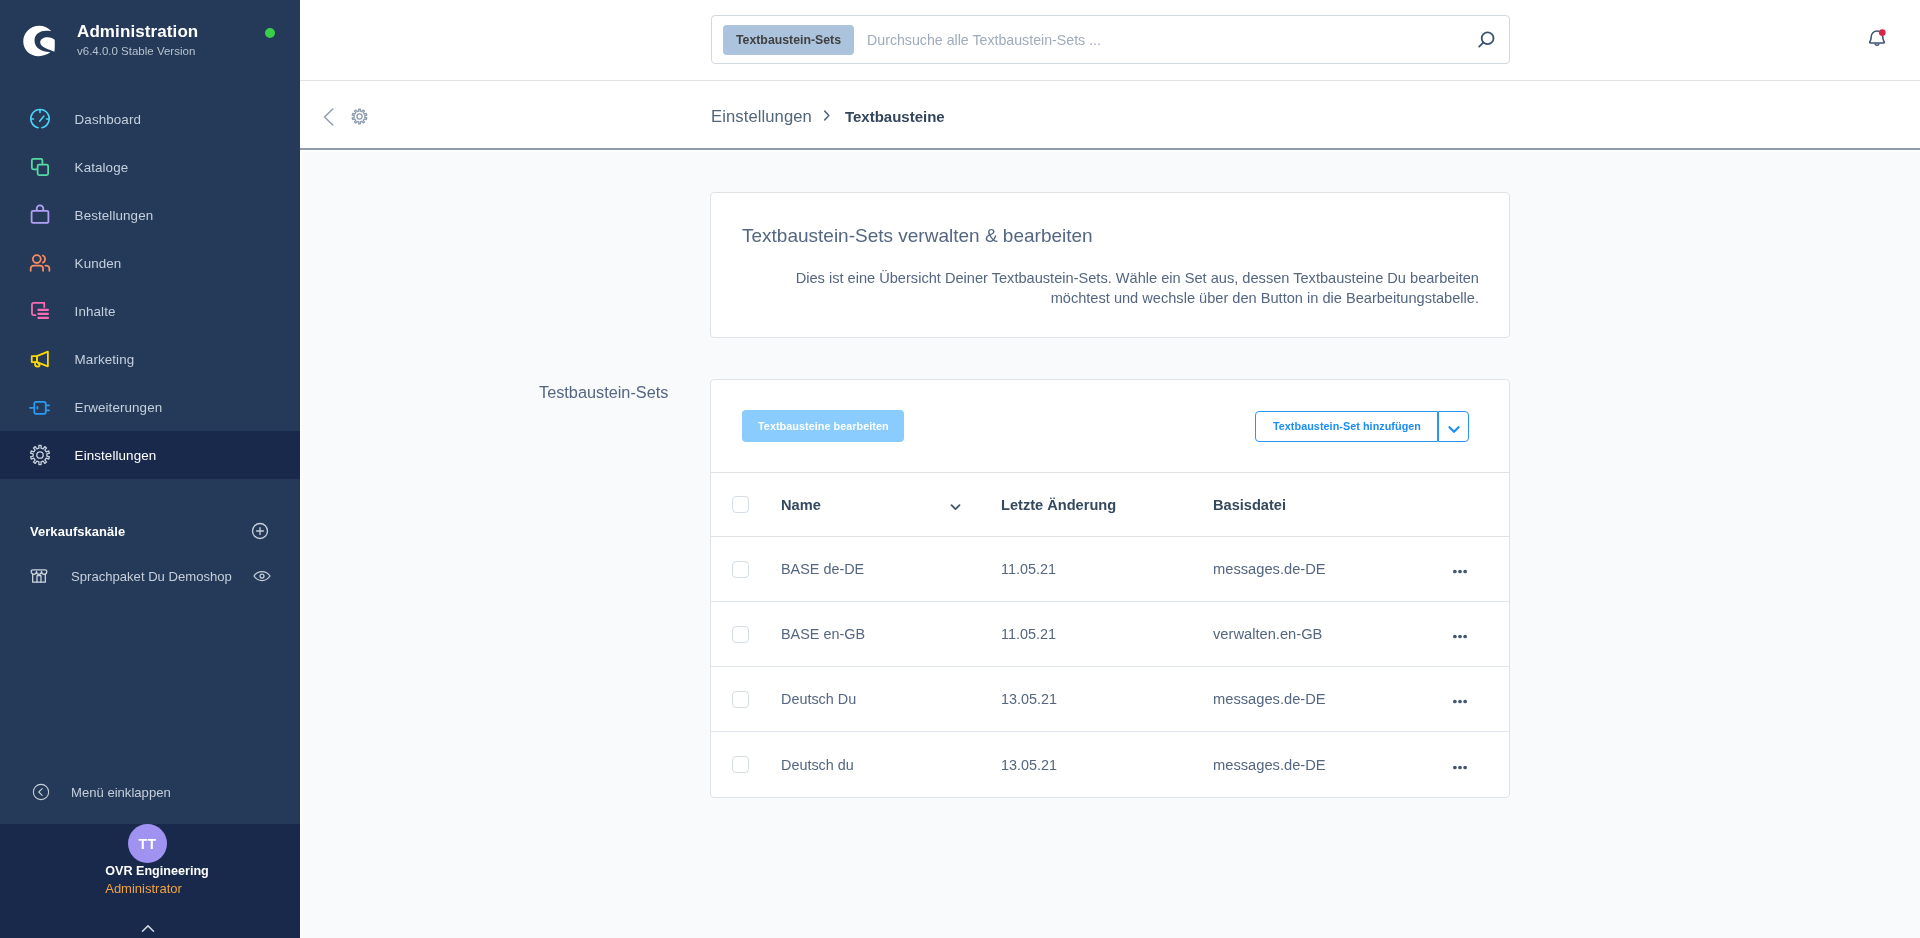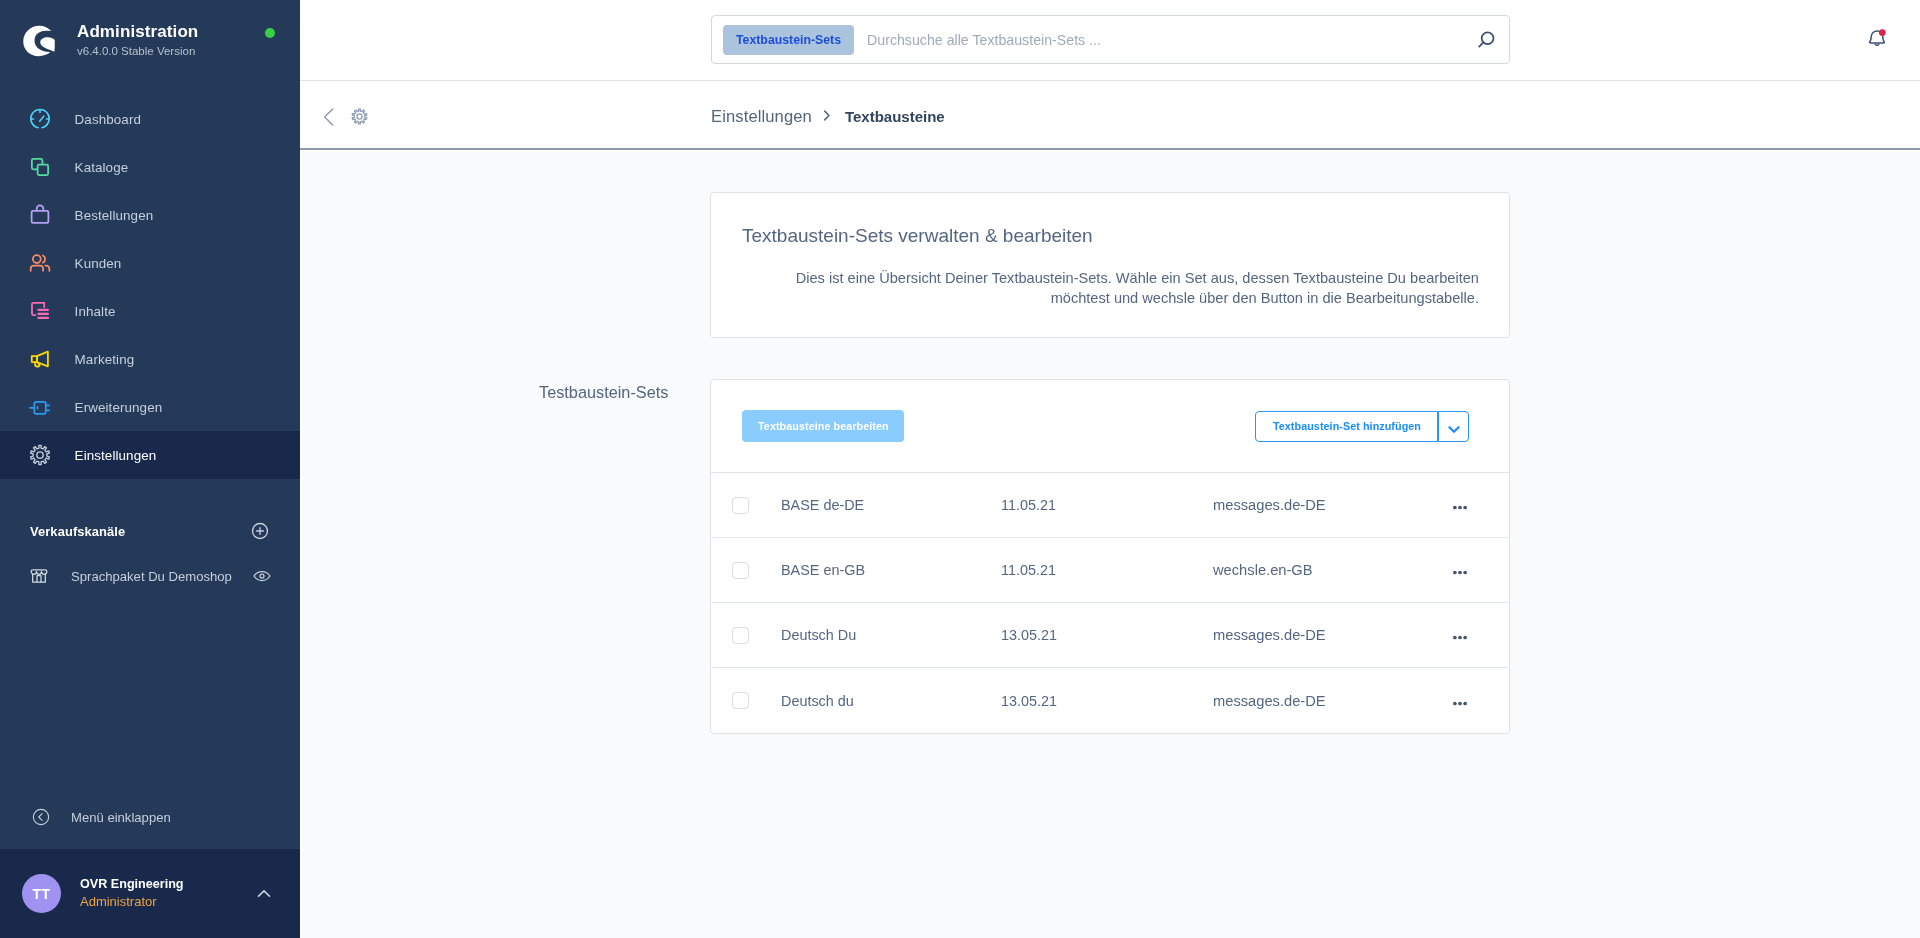--- a/index.html
+++ b/index.html
@@ -36,30 +36,30 @@
 
   .channels-head { display: flex; align-items: center; height: 48px; padding: 0 30px 0 30px; margin-top: 28px;}
   .channels-title { font-size: 12.9px; font-weight: bold; color: #fff; flex: 1; letter-spacing:.1px;}
   .channel-item { display: flex; align-items: center; height: 48px; padding: 0 28px 0 29px; cursor: pointer; margin-top:-3px;}
   .channel-icon { width: 22px; height: 22px; flex: 0 0 22px; display:flex; align-items:center;}
   .channel-label { margin-left: 20px; font-size: 13.1px; color: #c5cedb; flex: 1; }
 
   .collapse-row { display: flex; align-items: center; height: 48px; padding: 0 24px 16px 32px; margin-top: auto; margin-bottom: 0px; cursor: pointer;}
   .collapse-label { margin-left: 21px; font-size: 13.1px; color: #c5cedb; }
 
-  .user-row { height: 89px; background: #18294b; display: flex; align-items: center; padding: 0 27px 0 22px; cursor: pointer;}
+  .user-row { height: 114px; background: #18294b; display: flex; align-items: center; padding: 0 27px 0 22px; cursor: pointer; flex-direction: column;}
   .avatar { width: 39px; height: 39px; border-radius: 50%; background: #a092f0; color: #fff; display: flex; align-items: center; justify-content: center; font-size: 14px; font-weight: bold; letter-spacing: .5px;}
   .user-texts { margin-left: 19px; flex: 1; margin-top:-1px;}
   .user-name { font-size: 12.6px; font-weight: bold; color: #fff; line-height: 18px;}
   .user-role { font-size: 13.0px; color: #f0a33f; line-height: 18px;}
 
   
   .topbar { position: absolute; left: 300px; top: 0; right: 0; height: 81px; background: #fff; border-bottom: 1px solid #dfe3e8; }
   .searchbar { position: absolute; left: 411px; top: 15px; width: 799px; height: 49px; border: 1px solid #d1d9e0; border-radius: 4px; background:#fff; display: flex; align-items: center; }
-  .search-chip { margin-left: 11px; background: #abc3dc; color: #1d4ed8; font-size: 12.3px; font-weight: bold; border-radius: 4px; height: 30px; line-height: 30px; padding: 0 13px; white-space: nowrap;}
+  .search-chip { margin-left: 11px; background: #abc3dc; color: #404040; font-size: 12.3px; font-weight: bold; border-radius: 4px; height: 30px; line-height: 30px; padding: 0 13px; white-space: nowrap;}
   .search-input { flex: 1; border: 0; outline: 0; font-size: 14.2px; color: #b0bac6; margin-left: 13px; font-family: inherit; background: transparent;}
   .search-input::placeholder { color: #9fabba; opacity: 1;}
   .search-btn { width: 47px; height: 47px; display: flex; align-items: center; justify-content: center; cursor: pointer;}
   .bell { position: absolute; right: 31px; top: 27px; width: 24px; height: 24px; cursor: pointer;}
 
   
   .smartbar { position: absolute; left: 300px; top: 81px; right: 0; height: 71px; background: #fff; display: flex; align-items: center; }
   .smartbar::after { content: ""; position: absolute; left: 0; right: 0; top: 67px; height: 2px; background: #8d9bad; }
   .sb-back { margin-left: 18px; width: 22px; height: 22px; cursor: pointer; display:flex; align-items:center; justify-content:center;}
   .sb-gear { margin-left: 8px; width: 22px; height: 22px; cursor: pointer; display:flex; align-items:center; justify-content:center;}
@@ -306,20 +306,36 @@
         <div class="btn-group">
           <button class="btn-ghost">Textbaustein-Set hinzufügen</button>
           <span class="btn-split">
             <svg viewBox="0 0 24 24" width="18" height="18" fill="none" stroke="#1b8df7" stroke-width="2.9" stroke-linecap="round" stroke-linejoin="round">
               <path d="M5.9 9.6 12 15.7 18.1 9.6"></path>
             </svg>
           </span>
         </div>
       </div>
 
+      <div class="grid-head">
+        <div class="cb-cell">
+          <span class="cb"></span>
+        </div>
+        <div class="c-name">
+          <span>Name</span>
+          <span class="sort-caret">
+            <svg viewBox="0 0 24 24" width="15" height="15" fill="none" stroke="#44576f" stroke-width="2.9" stroke-linecap="round" stroke-linejoin="round">
+              <path d="M5.6 9.8 12 16.2 18.4 9.8"></path>
+            </svg>
+          </span>
+        </div>
+        <div class="c-date">Letzte Änderung</div>
+        <div class="c-file">Basisdatei</div>
+        <div class="c-act"></div>
+      </div>
 
       <div id="rows">
           <div class="grid-row">
             <div class="cb-cell">
               <span class="cb"></span>
             </div>
             <div class="c-name">BASE de-DE</div>
             <div class="c-date">11.05.21</div>
             <div class="c-file">messages.de-DE</div>
             <div class="c-act">
@@ -331,21 +347,21 @@
                 </svg>
               </span>
             </div>
           </div>
           <div class="grid-row">
             <div class="cb-cell">
               <span class="cb"></span>
             </div>
             <div class="c-name">BASE en-GB</div>
             <div class="c-date">11.05.21</div>
-            <div class="c-file">wechsle.en-GB</div>
+            <div class="c-file">verwalten.en-GB</div>
             <div class="c-act">
               <span class="dots">
                 <svg viewBox="0 0 18 6" width="14" height="5">
                   <circle cx="2.4" cy="3" r="2.4" fill="#44576f"></circle>
                   <circle cx="9" cy="3" r="2.4" fill="#44576f"></circle>
                   <circle cx="15.6" cy="3" r="2.4" fill="#44576f"></circle>
                 </svg>
               </span>
             </div>
           </div>

